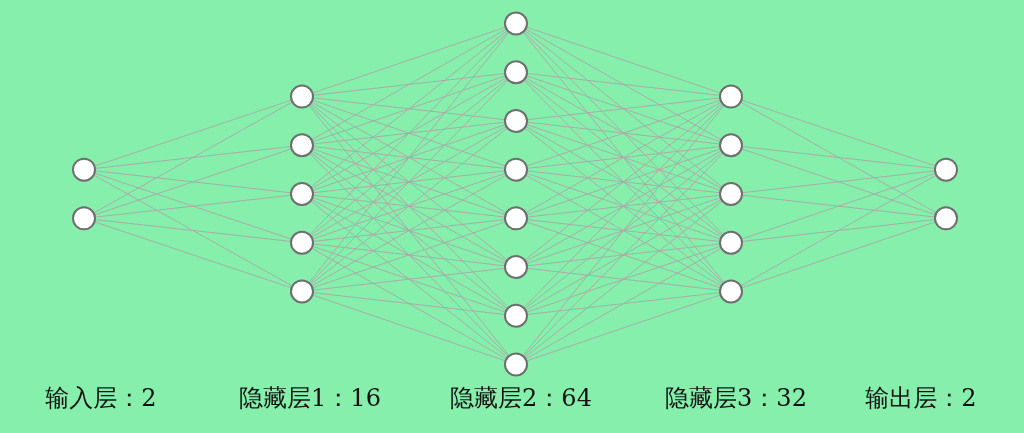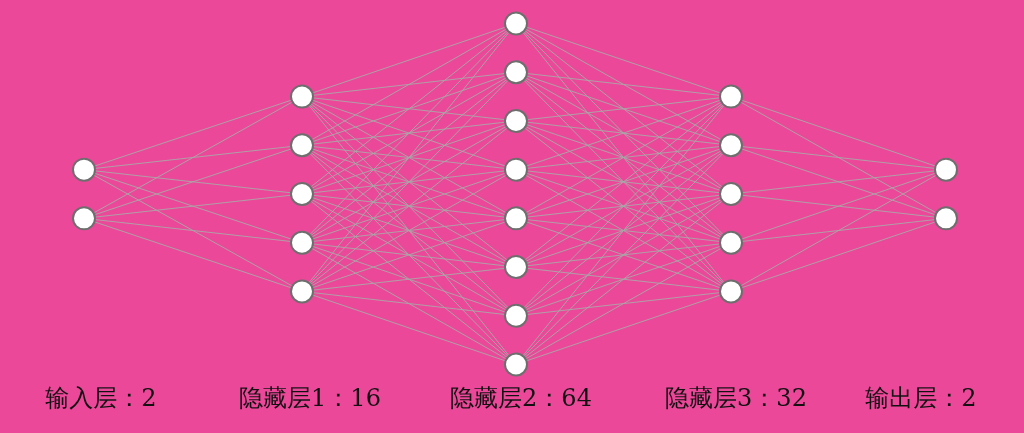--- a/index.html
+++ b/index.html
@@ -4,21 +4,21 @@
 <style>
   html, body {
     margin: 0;
     padding: 0;
     background: #ffffff;
   }
   .canvas-wrap {
     position: relative;
     width: 1024px;
     height: 433px;
-    background: #ec4899;
+    background: #86efac;
     overflow: hidden;
   }
   svg text.layer-label {
     font-family: "DejaVu Serif", "Liberation Serif", serif;
     font-size: 24px;
   }
 </style>
 </head>
 <body>
 

